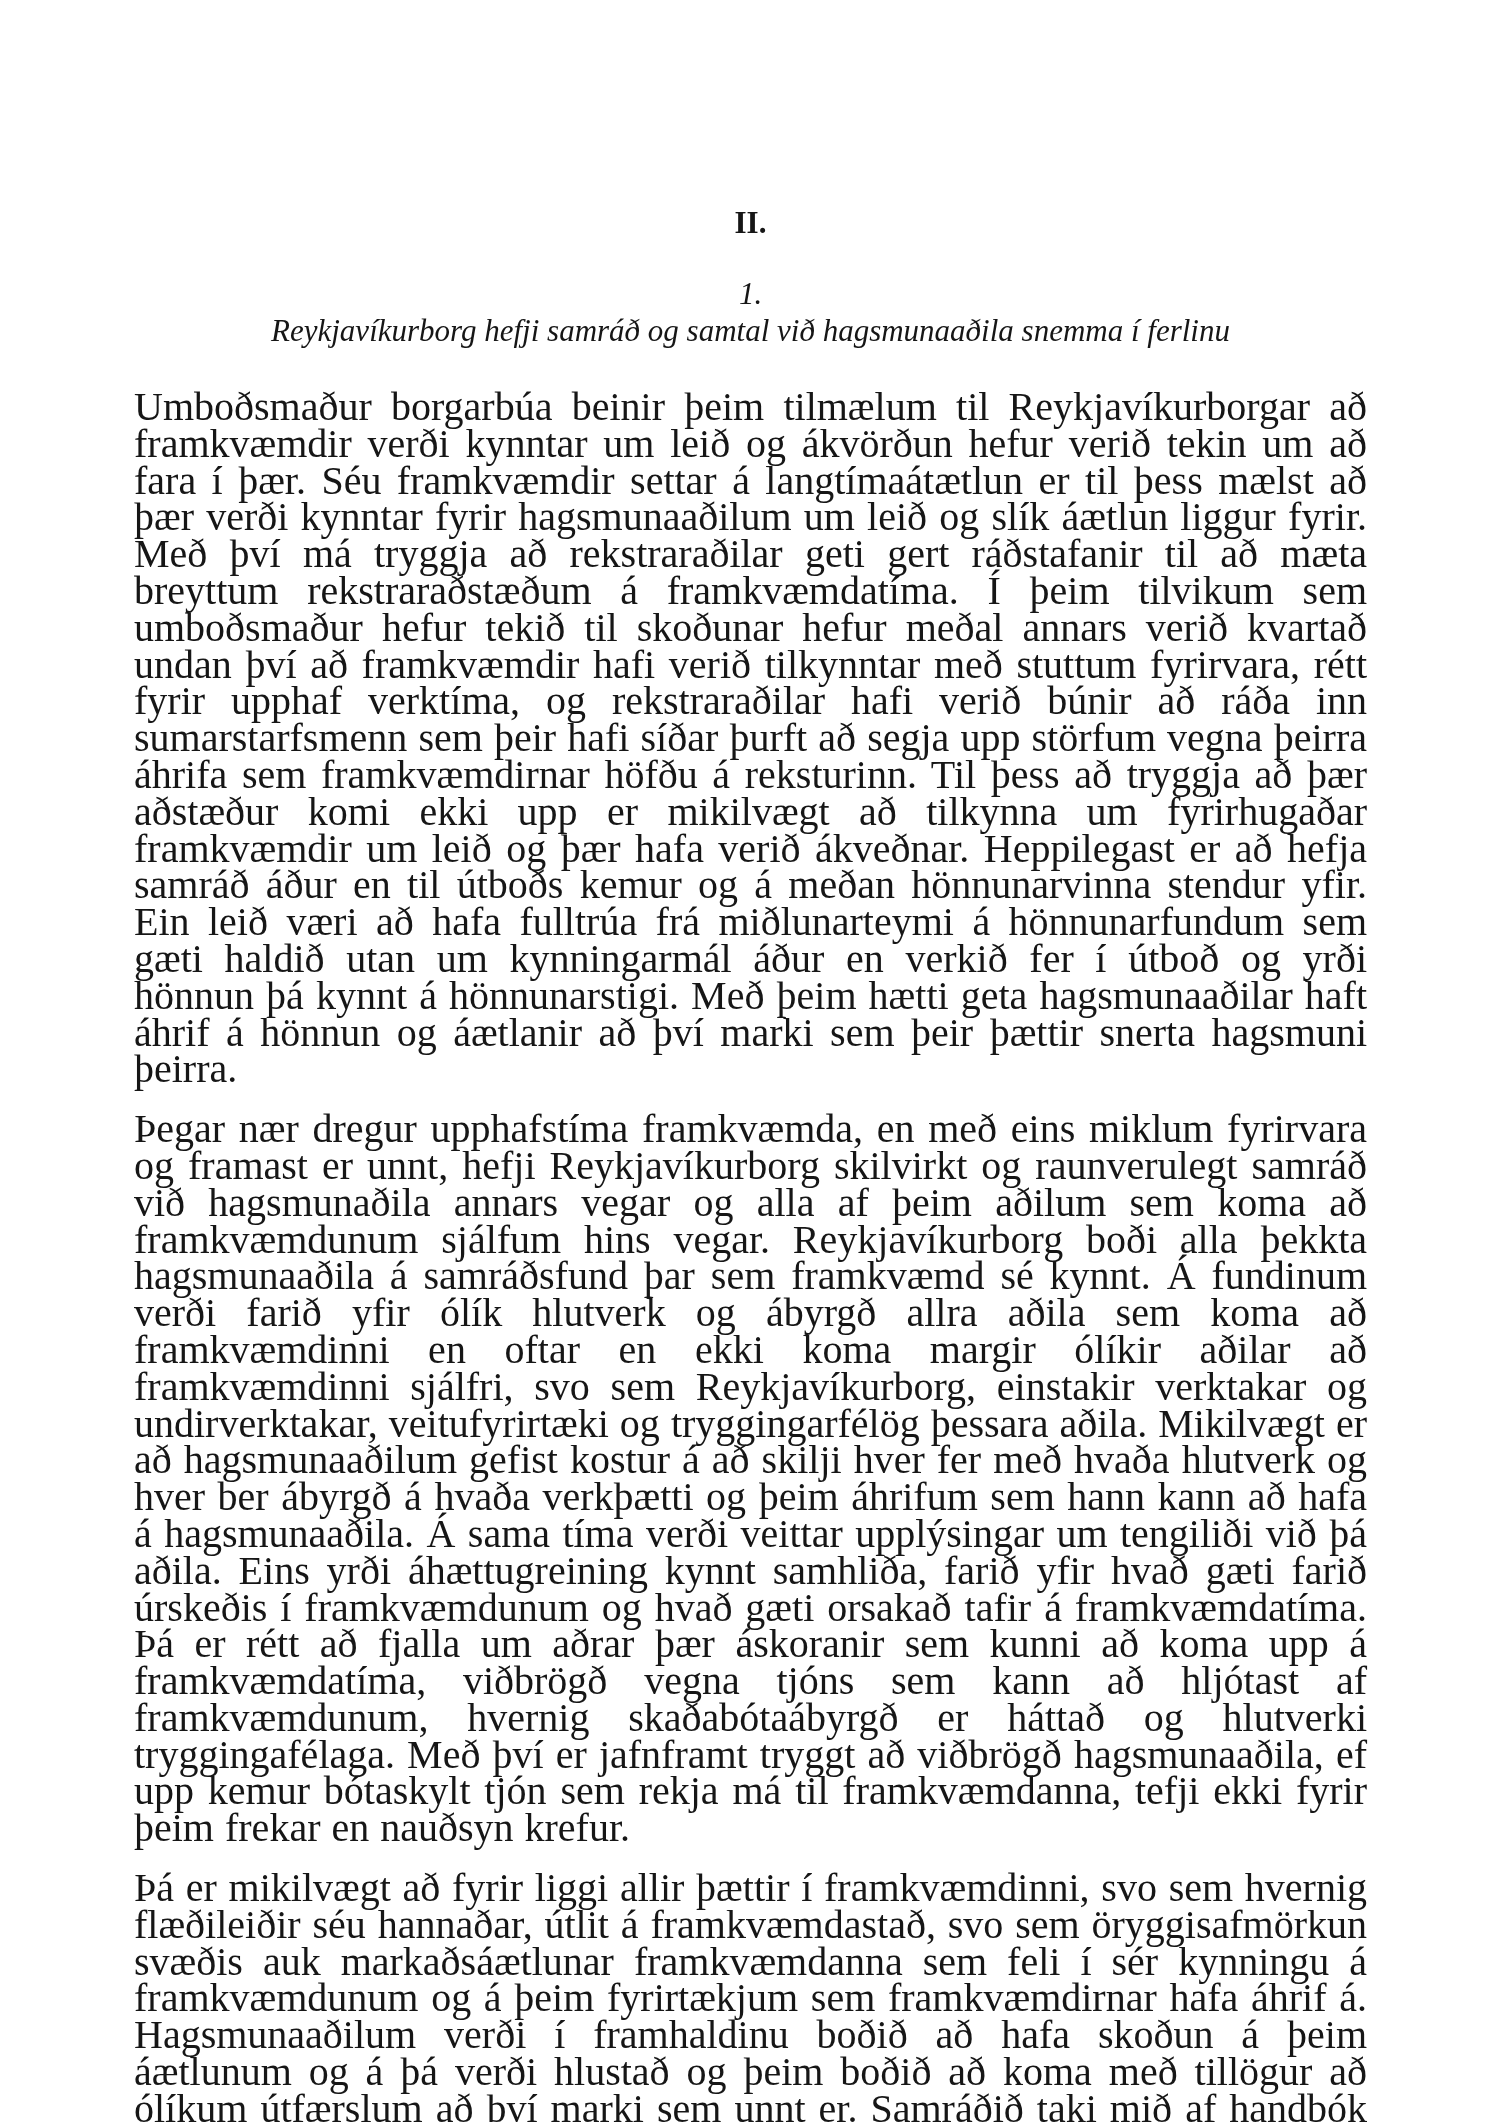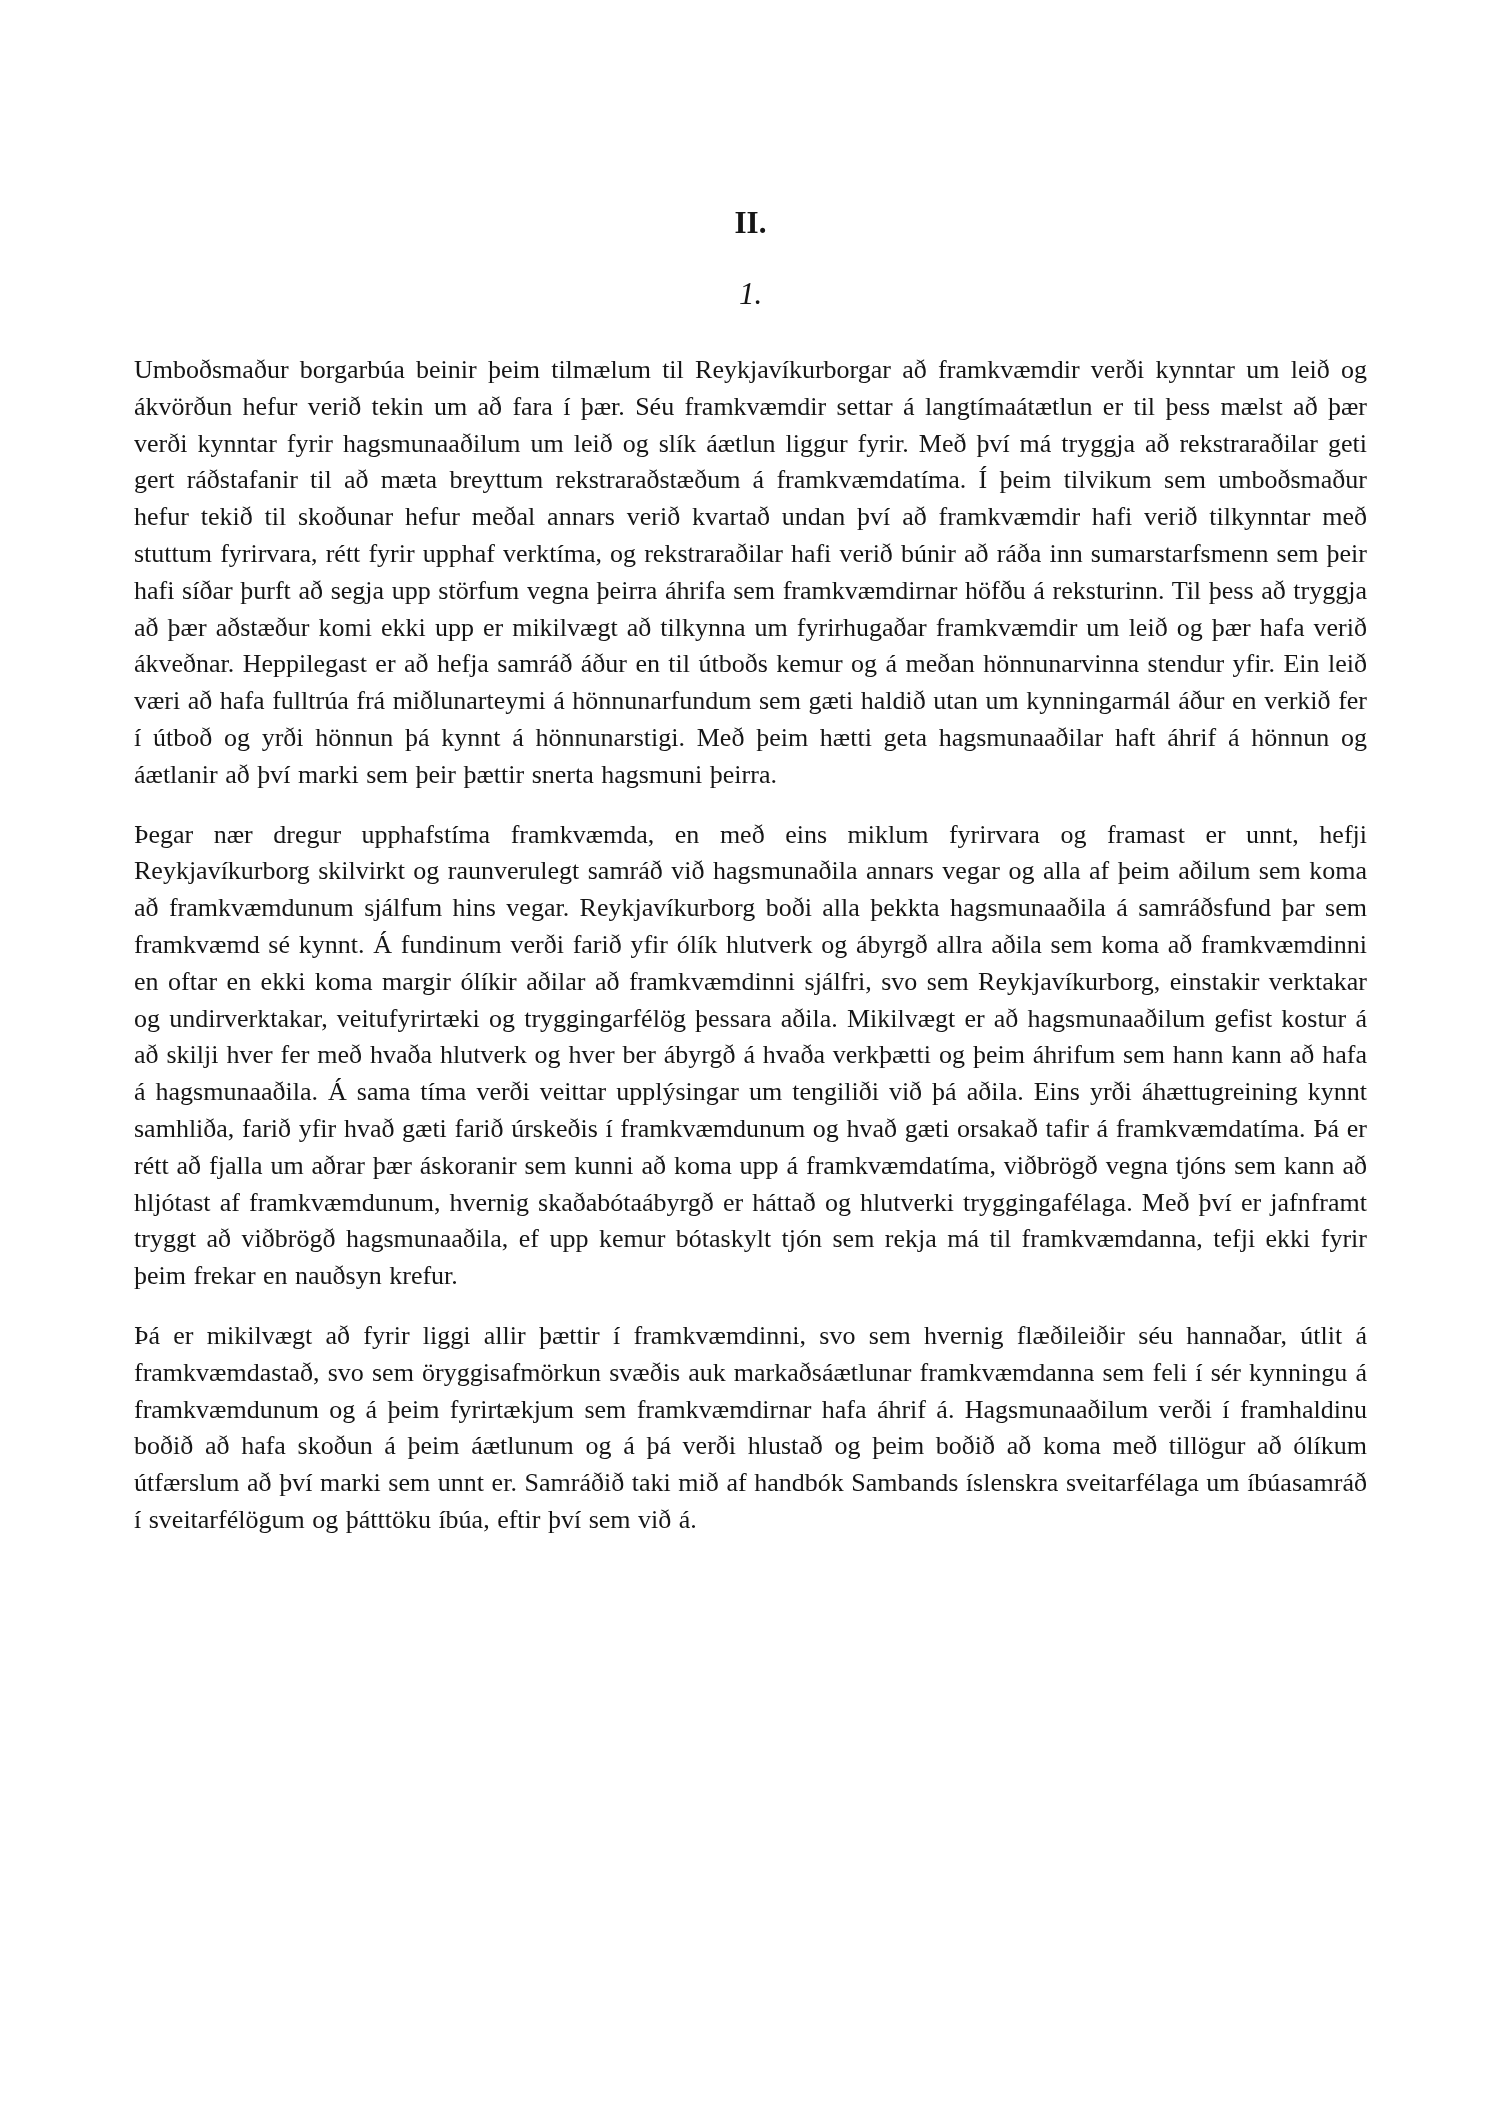--- a/index.html
+++ b/index.html
@@ -33,37 +33,38 @@
     margin-bottom: 40px;
     text-align: center;
     font-style: italic;
     font-weight: 400;
     font-size: 31px;
     line-height: 37px;
   }
   .body-par {
     margin: 0 0 23px 0;
     text-align: justify;
-    font-size: 26px;
+    font-size: 40px;
     line-height: 36.8px;
     word-spacing: 1px;
   }
 </style>
 </head>
 <body>
 
 <div class="page">
   <div class="content">
 
     <div class="section-heading">
       <div>II.</div>
     </div>
 
     <div class="rec-heading">
       <div>1.</div>
+      <div>Reykjavíkurborg hefji samráð og samtal við hagsmunaaðila snemma í ferlinu</div>
     </div>
 
     <p class="body-par">Umboðsmaður borgarbúa beinir þeim tilmælum til Reykjavíkurborgar að framkvæmdir verði kynntar um leið og ákvörðun hefur verið tekin um að fara í þær. Séu framkvæmdir settar á langtímaátætlun er til þess mælst að þær verði kynntar fyrir hagsmunaaðilum um leið og slík áætlun liggur fyrir. Með því má tryggja að rekstraraðilar geti gert ráðstafanir til að mæta breyttum rekstraraðstæðum á framkvæmdatíma. Í þeim tilvikum sem umboðsmaður hefur tekið til skoðunar hefur meðal annars verið kvartað undan því að framkvæmdir hafi verið tilkynntar með stuttum fyrirvara, rétt fyrir upphaf verktíma, og rekstraraðilar hafi verið búnir að ráða inn sumarstarfsmenn sem þeir hafi síðar þurft að segja upp störfum vegna þeirra áhrifa sem framkvæmdirnar höfðu á reksturinn. Til þess að tryggja að þær aðstæður komi ekki upp er mikilvægt að tilkynna um fyrirhugaðar framkvæmdir um leið og þær hafa verið ákveðnar. Heppilegast er að hefja samráð áður en til útboðs kemur og á meðan hönnunarvinna stendur yfir. Ein leið væri að hafa fulltrúa frá miðlunarteymi á hönnunarfundum sem gæti haldið utan um kynningarmál áður en verkið fer í útboð og yrði hönnun þá kynnt á hönnunarstigi. Með þeim hætti geta hagsmunaaðilar haft áhrif á hönnun og áætlanir að því marki sem þeir þættir snerta hagsmuni þeirra.</p>
 
     <p class="body-par">Þegar nær dregur upphafstíma framkvæmda, en með eins miklum fyrirvara og framast er unnt, hefji Reykjavíkurborg skilvirkt og raunverulegt samráð við hagsmunaðila annars vegar og alla af þeim aðilum sem koma að framkvæmdunum sjálfum hins vegar. Reykjavíkurborg boði alla þekkta hagsmunaaðila á samráðsfund þar sem framkvæmd sé kynnt. Á fundinum verði farið yfir ólík hlutverk og ábyrgð allra aðila sem koma að framkvæmdinni en oftar en ekki koma margir ólíkir aðilar að framkvæmdinni sjálfri, svo sem Reykjavíkurborg, einstakir verktakar og undirverktakar, veitufyrirtæki og tryggingarfélög þessara aðila. Mikilvægt er að hagsmunaaðilum gefist kostur á að skilji hver fer með hvaða hlutverk og hver ber ábyrgð á hvaða verkþætti og þeim áhrifum sem hann kann að hafa á hagsmunaaðila. Á sama tíma verði veittar upplýsingar um tengiliði við þá aðila. Eins yrði áhættugreining kynnt samhliða, farið yfir hvað gæti farið úrskeðis í framkvæmdunum og hvað gæti orsakað tafir á framkvæmdatíma. Þá er rétt að fjalla um aðrar þær áskoranir sem kunni að koma upp á framkvæmdatíma, viðbrögð vegna tjóns sem kann að hljótast af framkvæmdunum, hvernig skaðabótaábyrgð er háttað og hlutverki tryggingafélaga. Með því er jafnframt tryggt að viðbrögð hagsmunaaðila, ef upp kemur bótaskylt tjón sem rekja má til framkvæmdanna, tefji ekki fyrir þeim frekar en nauðsyn krefur.</p>
 
     <p class="body-par">Þá er mikilvægt að fyrir liggi allir þættir í framkvæmdinni, svo sem hvernig flæðileiðir séu hannaðar, útlit á framkvæmdastað, svo sem öryggisafmörkun svæðis auk markaðsáætlunar framkvæmdanna sem feli í sér kynningu á framkvæmdunum og á þeim fyrirtækjum sem framkvæmdirnar hafa áhrif á. Hagsmunaaðilum verði í framhaldinu boðið að hafa skoðun á þeim áætlunum og á þá verði hlustað og þeim boðið að koma með tillögur að ólíkum útfærslum að því marki sem unnt er. Samráðið taki mið af handbók Sambands íslenskra sveitarfélaga um íbúasamráð í sveitarfélögum og þátttöku íbúa, eftir því sem við á.</p>
 
   </div>
 </div>

